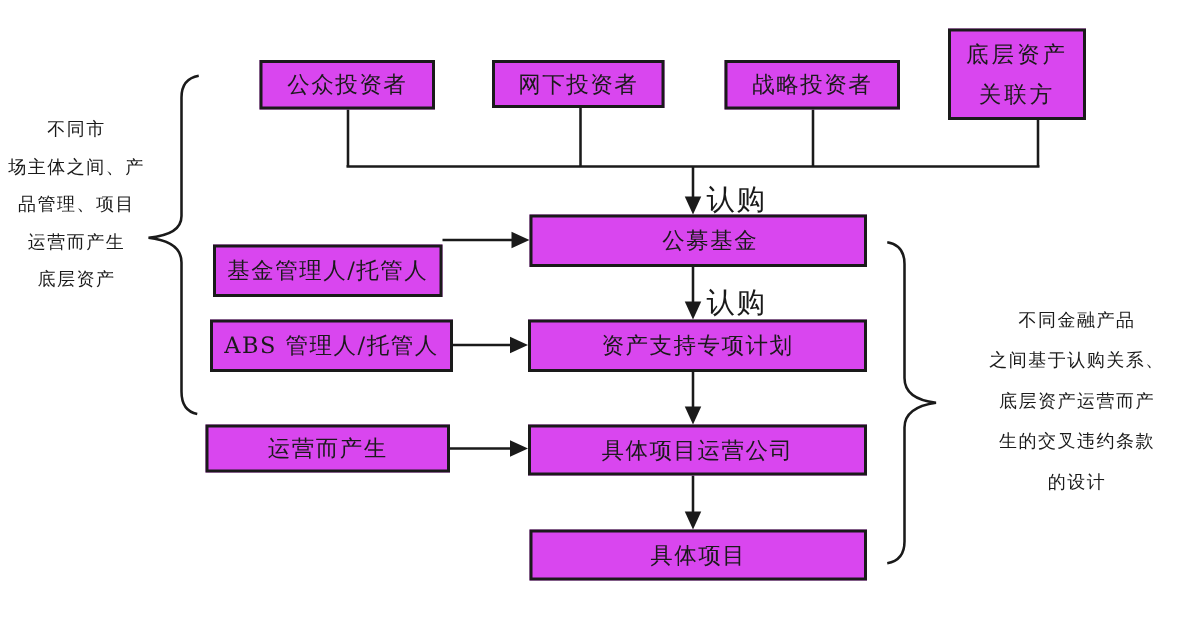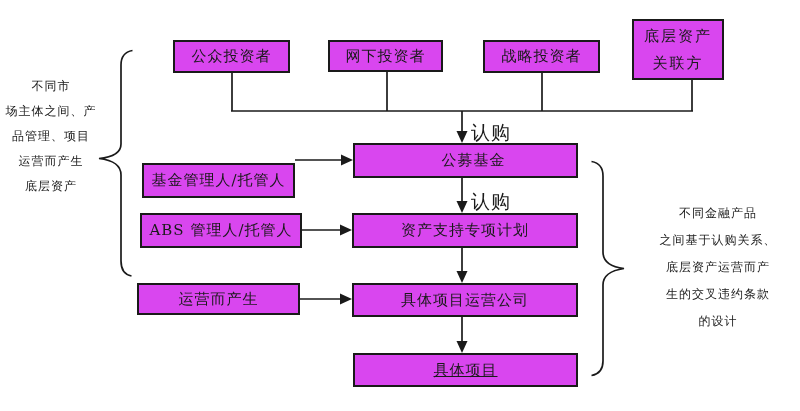--- a/index.html
+++ b/index.html
@@ -145,21 +145,21 @@
   </div>
 
   <div class="node" style="left:352px; top:213px; width:226px; height:35px;">
     <span>资产支持专项计划</span>
   </div>
 
   <div class="node" style="left:352px; top:283px; width:226px; height:34px;">
     <span>具体项目运营公司</span>
   </div>
 
-  <div class="node" style="left:353px; top:353px; width:225px; height:34px;text-decoration:underline;">
+  <div class="node" style="left:353px; top:353px; width:225px; height:34px;">
     <span>具体项目</span>
   </div>
 
   <div class="edge-label" style="left:471px; top:120px;">认购</div>
 
   <div class="edge-label" style="left:471px; top:189px;">认购</div>
 
   <div class="note note-left" style="left:2px; top:74px; width:98px;">
     <div>不同市</div>
     <div>场主体之间、产</div>

